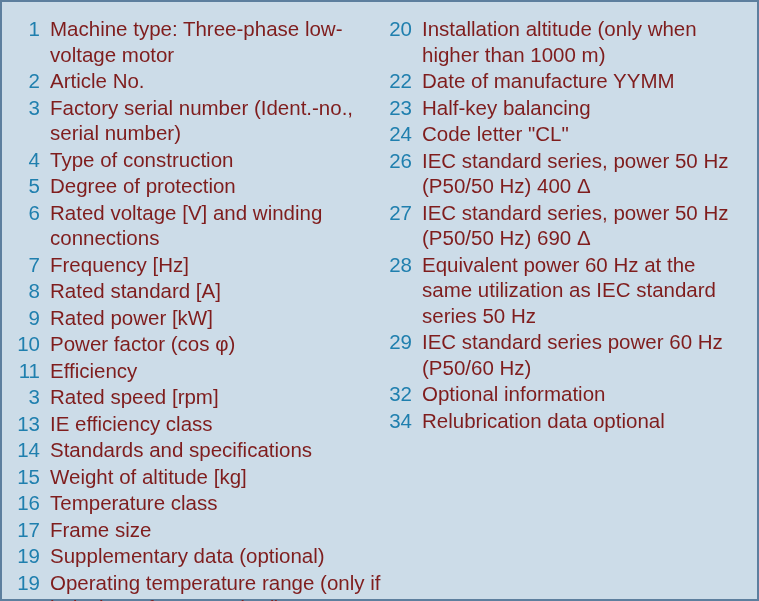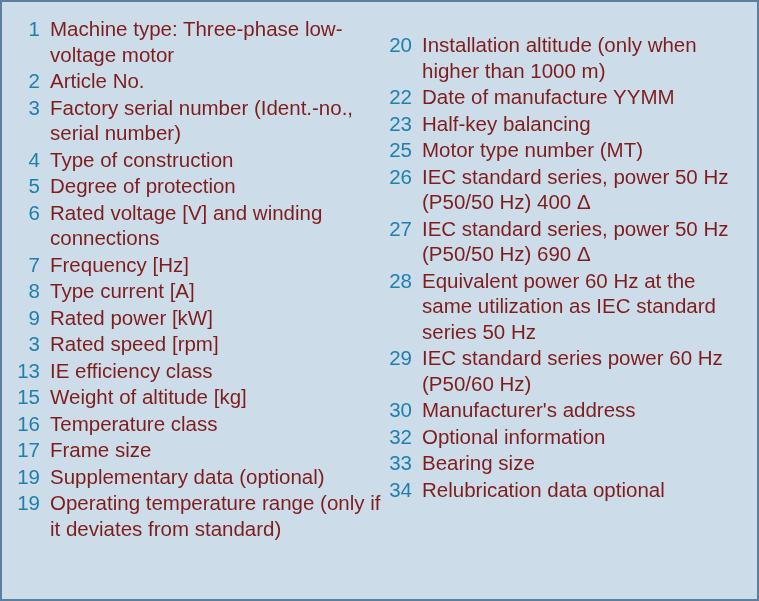--- a/index.html
+++ b/index.html
@@ -26,21 +26,20 @@
   }
   .legend-col {
     display: flex;
     flex-direction: column;
   }
   .col-left {
     width: 372px;
   }
   .col-right {
     width: 356px;
-    margin-top: 16px;
   }
   .legend-row {
     display: flex;
     flex-direction: row;
     align-items: flex-start;
     margin-bottom: 1px;
   }
   .row-num {
     width: 34px;
     min-width: 34px;
@@ -87,33 +86,45 @@
     <div class="legend-row">
       <div class="row-num">6</div>
       <div class="row-text">Rated voltage [V] and winding connections</div>
     </div>
     <div class="legend-row">
       <div class="row-num">7</div>
       <div class="row-text">Frequency [Hz]</div>
     </div>
     <div class="legend-row">
       <div class="row-num">8</div>
-      <div class="row-text">Type current [A]</div>
+      <div class="row-text">Rated standard [A]</div>
     </div>
     <div class="legend-row">
       <div class="row-num">9</div>
       <div class="row-text">Rated power [kW]</div>
+    </div>
+    <div class="legend-row">
+      <div class="row-num">10</div>
+      <div class="row-text">Power factor (cos φ)</div>
+    </div>
+    <div class="legend-row">
+      <div class="row-num">11</div>
+      <div class="row-text">Efficiency</div>
     </div>
     <div class="legend-row">
       <div class="row-num">3</div>
       <div class="row-text">Rated speed [rpm]</div>
     </div>
     <div class="legend-row">
       <div class="row-num">13</div>
       <div class="row-text">IE efficiency class</div>
+    </div>
+    <div class="legend-row">
+      <div class="row-num">14</div>
+      <div class="row-text">Standards and specifications</div>
     </div>
     <div class="legend-row">
       <div class="row-num">15</div>
       <div class="row-text">Weight of altitude [kg]</div>
     </div>
     <div class="legend-row">
       <div class="row-num">16</div>
       <div class="row-text">Temperature class</div>
     </div>
     <div class="legend-row">
@@ -137,50 +148,42 @@
     </div>
     <div class="legend-row">
       <div class="row-num">22</div>
       <div class="row-text">Date of manufacture YYMM</div>
     </div>
     <div class="legend-row">
       <div class="row-num">23</div>
       <div class="row-text">Half-key balancing</div>
     </div>
     <div class="legend-row">
-      <div class="row-num">25</div>
-      <div class="row-text">Motor type number (MT)</div>
+      <div class="row-num">24</div>
+      <div class="row-text">Code letter "CL"</div>
     </div>
     <div class="legend-row">
       <div class="row-num">26</div>
       <div class="row-text">IEC standard series, power 50 Hz (P50/50 Hz) 400 Δ</div>
     </div>
     <div class="legend-row">
       <div class="row-num">27</div>
       <div class="row-text">IEC standard series, power 50 Hz (P50/50 Hz) 690 Δ</div>
     </div>
     <div class="legend-row">
       <div class="row-num">28</div>
       <div class="row-text">Equivalent power 60 Hz at the same utilization as IEC standard series 50 Hz</div>
     </div>
     <div class="legend-row">
       <div class="row-num">29</div>
       <div class="row-text">IEC standard series power 60 Hz (P50/60 Hz)</div>
     </div>
     <div class="legend-row">
-      <div class="row-num">30</div>
-      <div class="row-text">Manufacturer's address</div>
-    </div>
-    <div class="legend-row">
       <div class="row-num">32</div>
       <div class="row-text">Optional information</div>
-    </div>
-    <div class="legend-row">
-      <div class="row-num">33</div>
-      <div class="row-text">Bearing size</div>
     </div>
     <div class="legend-row">
       <div class="row-num">34</div>
       <div class="row-text">Relubrication data optional</div>
     </div>
   </div>
 
 </div>
 
 </body></html>

